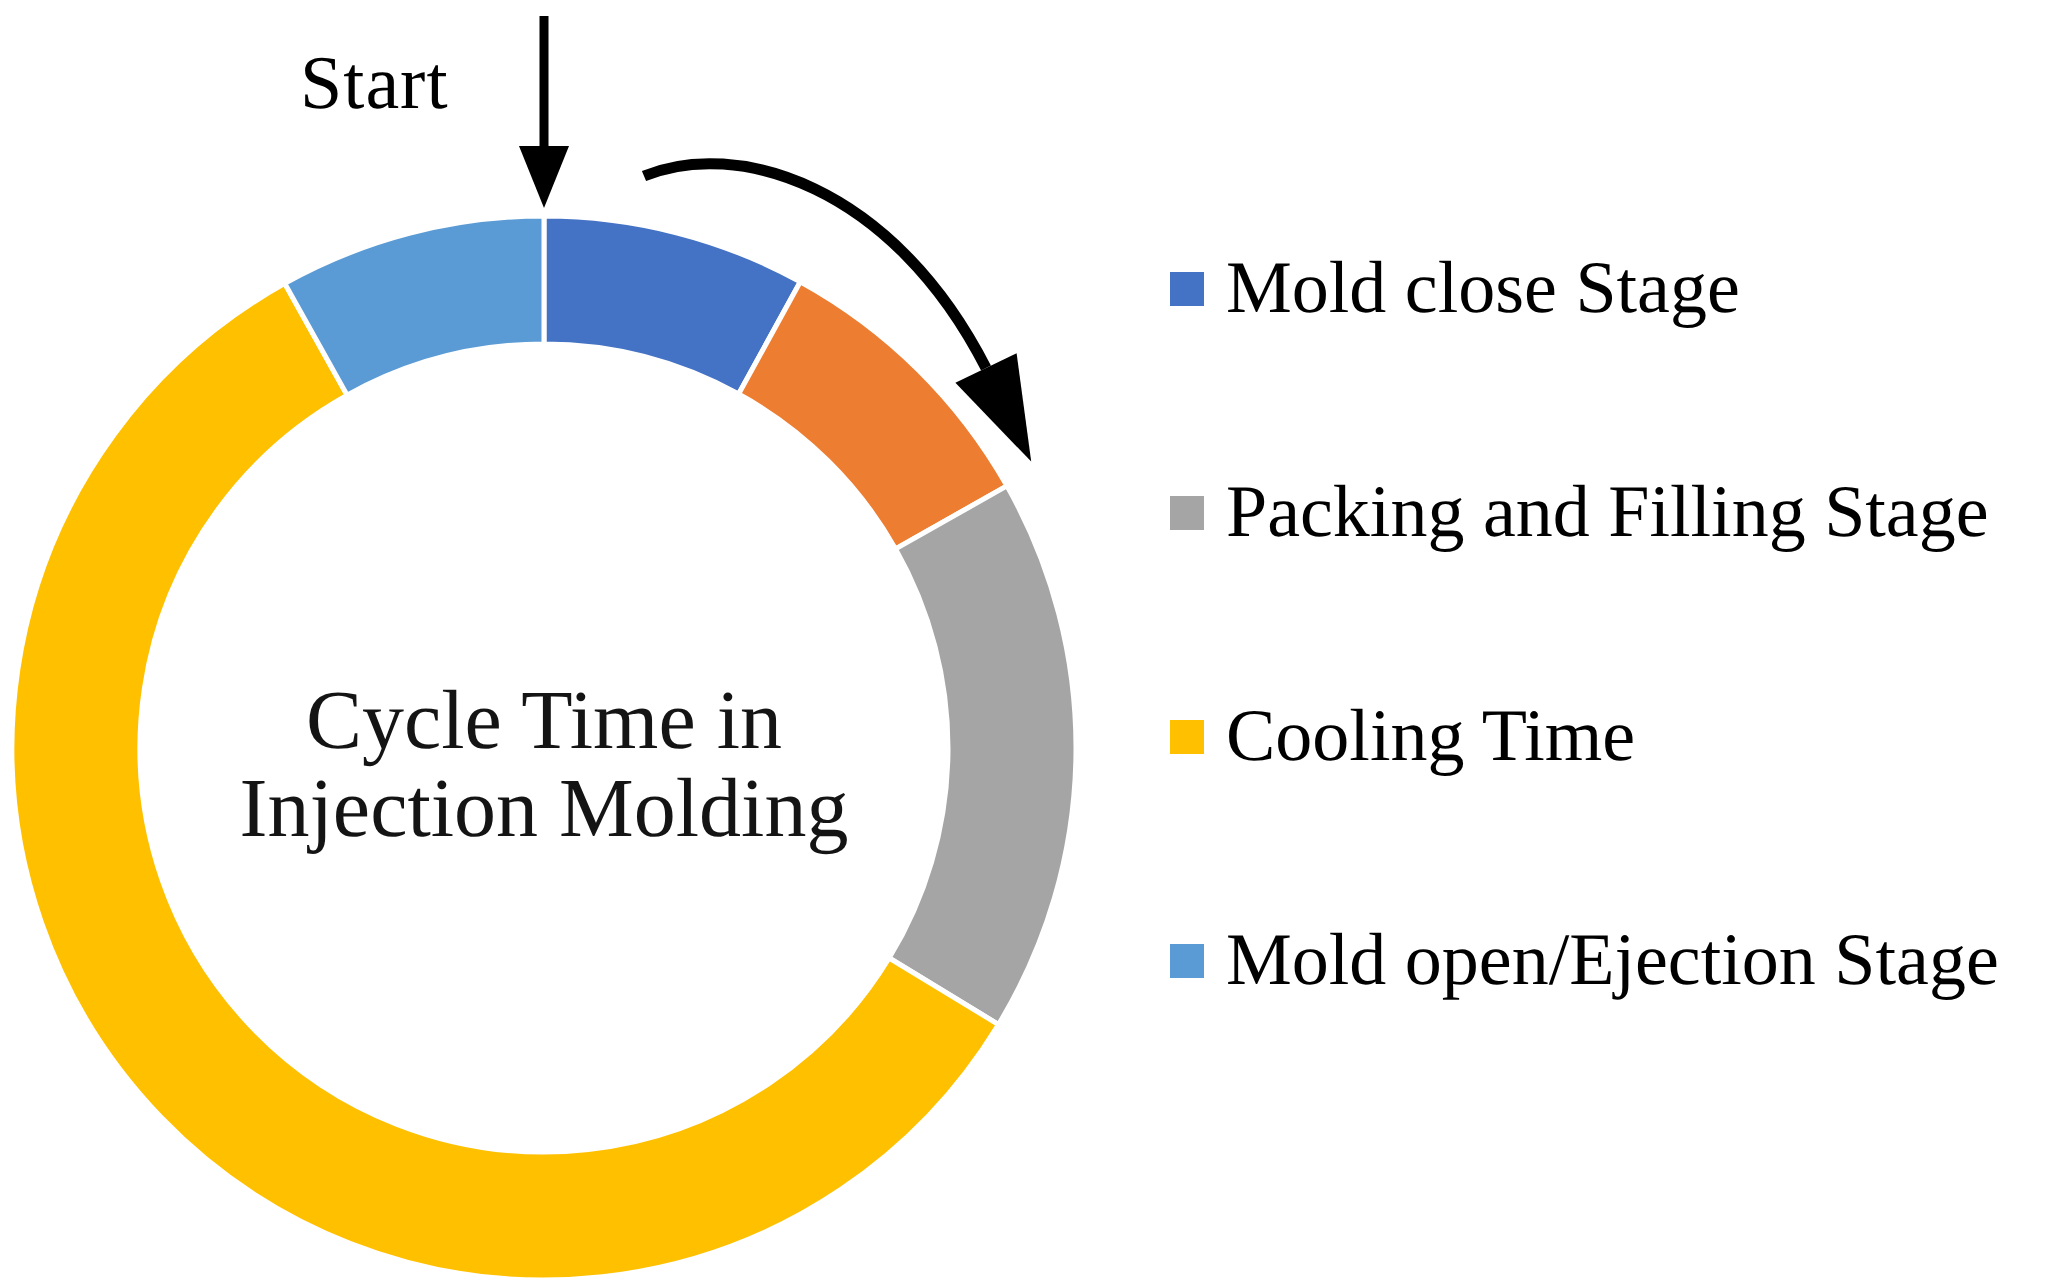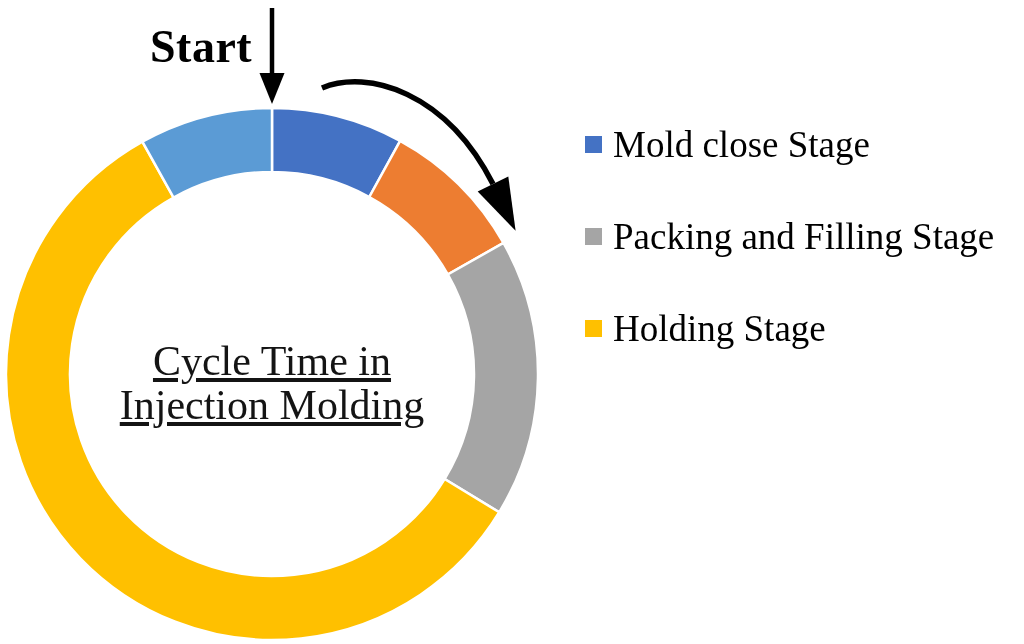--- a/index.html
+++ b/index.html
@@ -7,33 +7,32 @@
     width: 1024px; height: 644px;
     background: #ffffff;
     font-family: "Liberation Serif", serif;
     position: relative;
     overflow: hidden;
   }
   .abs { position: absolute; }
   #figure-svg { position: absolute; left: 0; top: 0; }
   #start-label {
     left: 150px; top: 20px;
-    font-size: 46px; font-weight: bold; color: #000;
+    font-size: 38px; font-weight: normal; color: #000;
     letter-spacing: 0.5px;
   }
   #chart-title {
     left: 102px; top: 339px; width: 340px;
     text-align: center;
     font-size: 42px; line-height: 44px;
     color: #141414;
-    text-decoration: underline;
   }
   #legend {
     left: 585px; top: 119px;
-    display: flex; flex-direction: column; gap: 42px;
+    display: flex; flex-direction: column; gap: 62px;
   }
   .legend-item { display: flex; align-items: center; height: 50px; }
   .legend-swatch { width: 17px; height: 17px; margin-right: 11px; flex: none; }
   .legend-label { font-size: 37px; color: #000; white-space: nowrap; }
 </style>
 </head>
 <body>
 
 <svg id="figure-svg" width="1024" height="644" viewBox="0 0 1024 644" aria-hidden="true">
   <g id="donut">
@@ -64,15 +63,19 @@
     <div class="legend-item">
       <span class="legend-swatch" style="background: rgb(68, 114, 196);"></span>
       <span class="legend-label">Mold close Stage</span>
     </div>
     <div class="legend-item">
       <span class="legend-swatch" style="background: rgb(165, 165, 165);"></span>
       <span class="legend-label">Packing and Filling Stage</span>
     </div>
     <div class="legend-item">
       <span class="legend-swatch" style="background: rgb(255, 192, 0);"></span>
-      <span class="legend-label">Holding Stage</span>
+      <span class="legend-label">Cooling Time</span>
+    </div>
+    <div class="legend-item">
+      <span class="legend-swatch" style="background: rgb(91, 155, 213);"></span>
+      <span class="legend-label">Mold open/Ejection Stage</span>
     </div>
   </div>
 
 </body></html>

